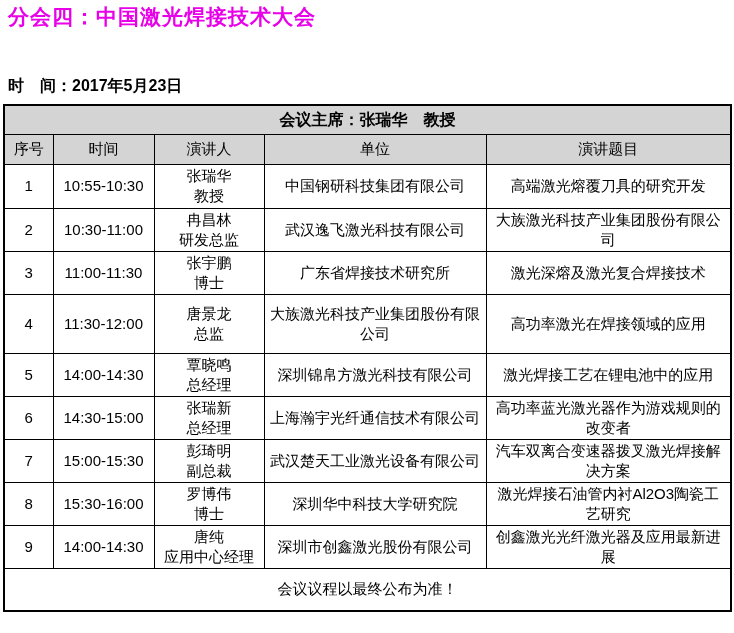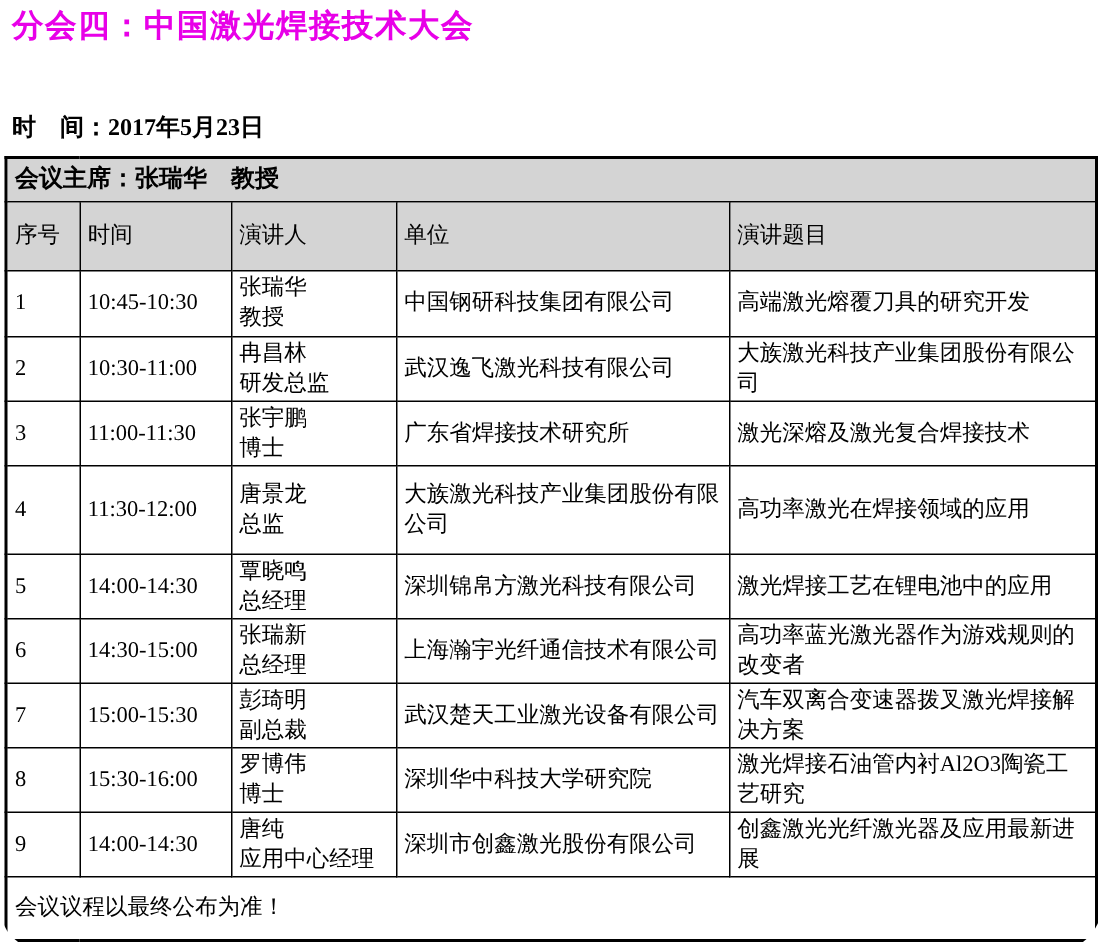--- a/index.html
+++ b/index.html
@@ -1,24 +1,23 @@
 <!DOCTYPE html>
 <html style="--title-accent: #E800E8; --header-bg: #D4D4D4;"><head>
 <meta charset="utf-8">
 <style>
   html,body{margin:0;padding:0;background:#ffffff;}
   .page{
     position:relative;
     width:734px;height:633px;
     background:#ffffff;
     color:#000;
-    font-family:Liberation Serif, serif;
+    font-family:Liberation Sans, sans-serif;
     overflow:hidden;
     box-sizing:border-box;
-    border-radius:28px;
   }
   .title{
     margin:3px 0 9px 8px;
     font-size:21px;
     font-weight:bold;
     letter-spacing:1px;
     color:var(--title-accent,#E800E8);
   }
   .meta{margin-left:8px;margin-top:44px;}
   .meta-line{
@@ -31,31 +30,31 @@
     border-collapse:collapse;
     table-layout:fixed;
     width:727px;
     margin:7px 0 0 3px;
     border:2px solid #000;
   }
   table.agenda td, table.agenda th{
     border:1px solid #000;
     font-size:15px;
     font-weight:normal;
-    text-align:left;
+    text-align:center;
     vertical-align:middle;
     padding:1px 5px;
     line-height:20px;
     overflow:hidden;
     word-break:break-all;
   }
   .gray{background:var(--header-bg,#D4D4D4);}
   tr.r-chair{height:29px;}
   tr.r-chair td{font-weight:bold;font-size:16px;}
-  tr.r-cols{height:46px;}
+  tr.r-cols{height:30px;}
   tr.r-first{height:44px;}
   tr.r-std{height:43px;}
   tr.r-tall{height:59px;}
   td.time-cell{white-space:nowrap;}
   td.footer-cell{font-size:16px;}
   td.lunch-cell{font-size:16px;}
 </style>
 </head>
 <body>
 
@@ -84,21 +83,21 @@
     <tr class="r-cols">
       <th class="gray">序号</th>
       <th class="gray">时间</th>
       <th class="gray">演讲人</th>
       <th class="gray">单位</th>
       <th class="gray">演讲题目</th>
     </tr>
 
     <tr class="r-first">
       <td>1</td>
-      <td class="time-cell">10:45-10:30</td>
+      <td class="time-cell">10:55-10:30</td>
       <td>
         <div>张瑞华</div>
         <div>教授</div>
       </td>
       <td>中国钢研科技集团有限公司</td>
       <td>高端激光熔覆刀具的研究开发</td>
     </tr>
 
     <tr class="r-std">
       <td>2</td>

